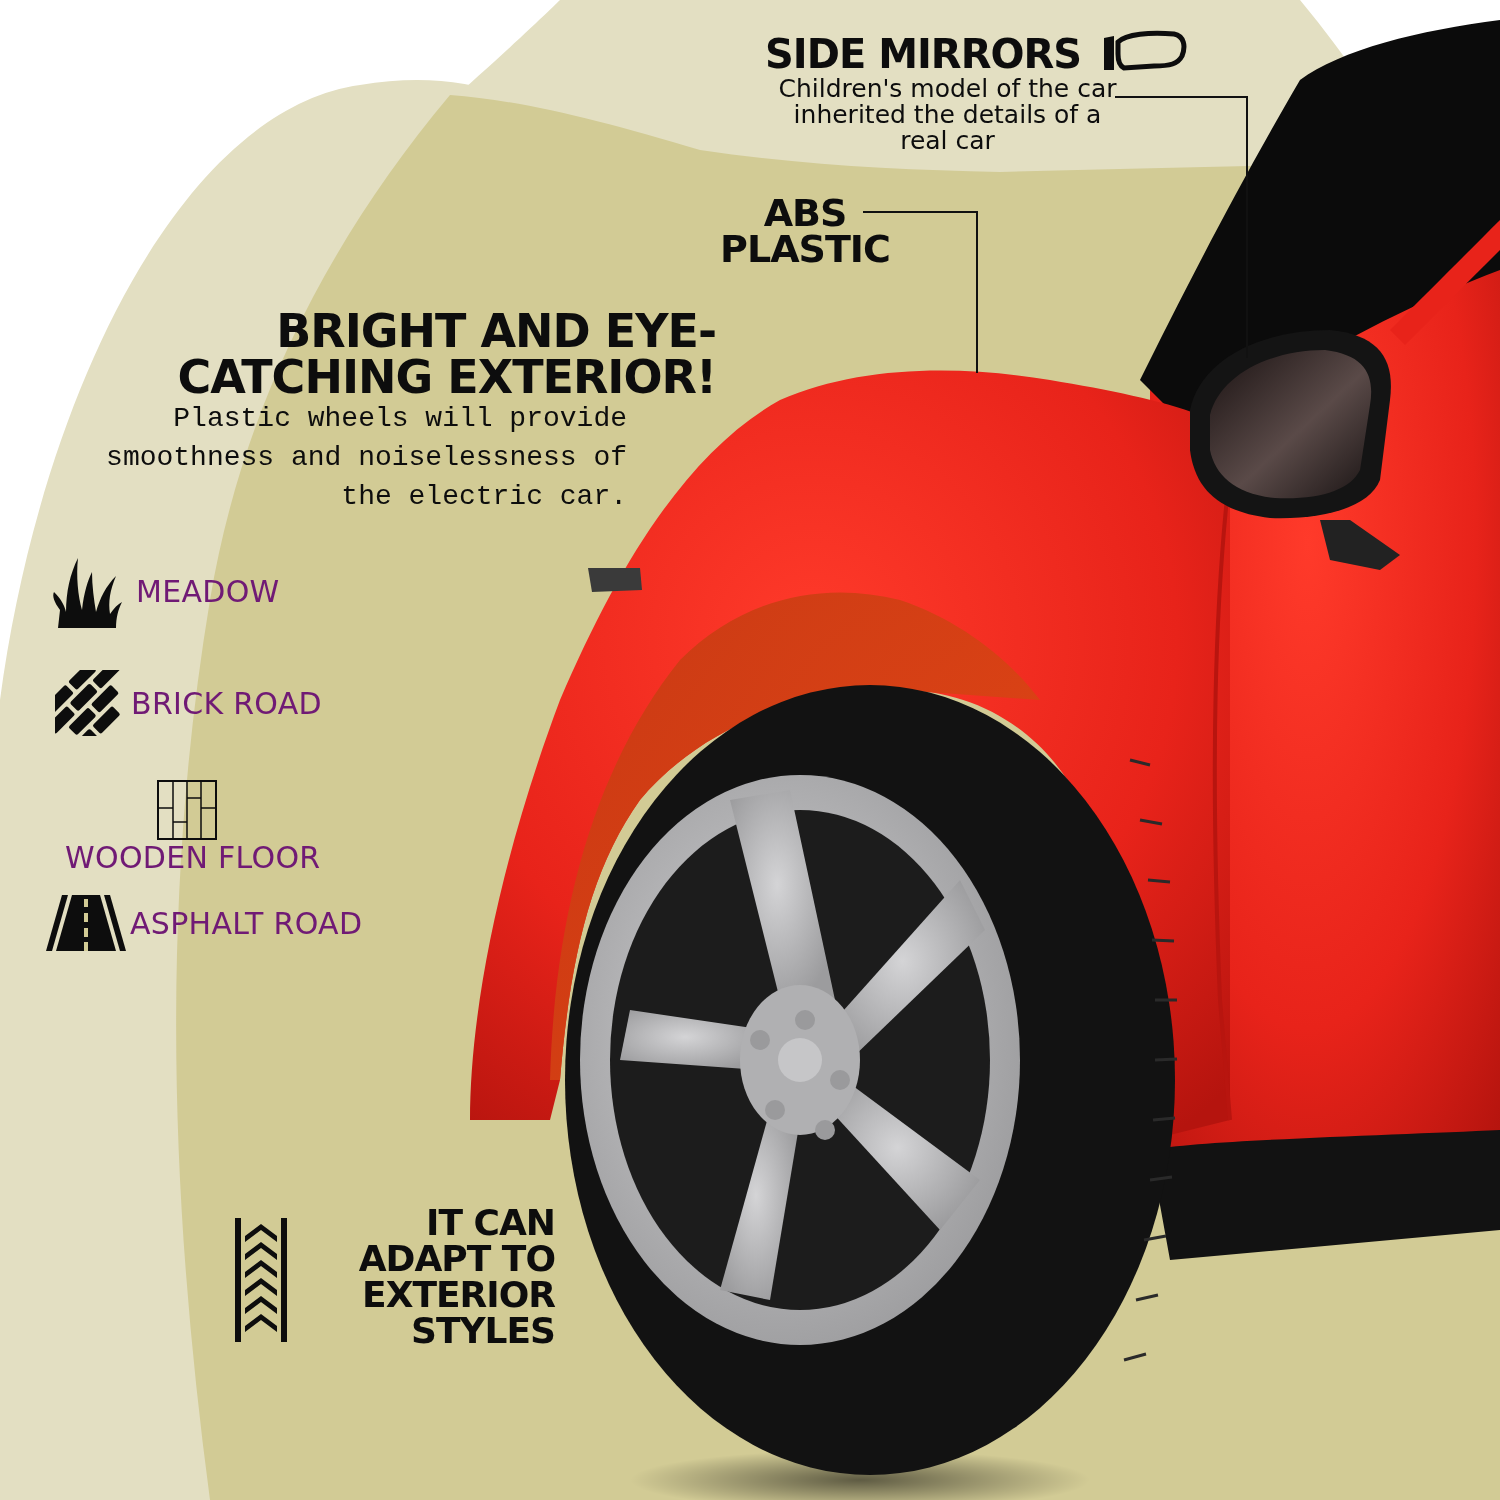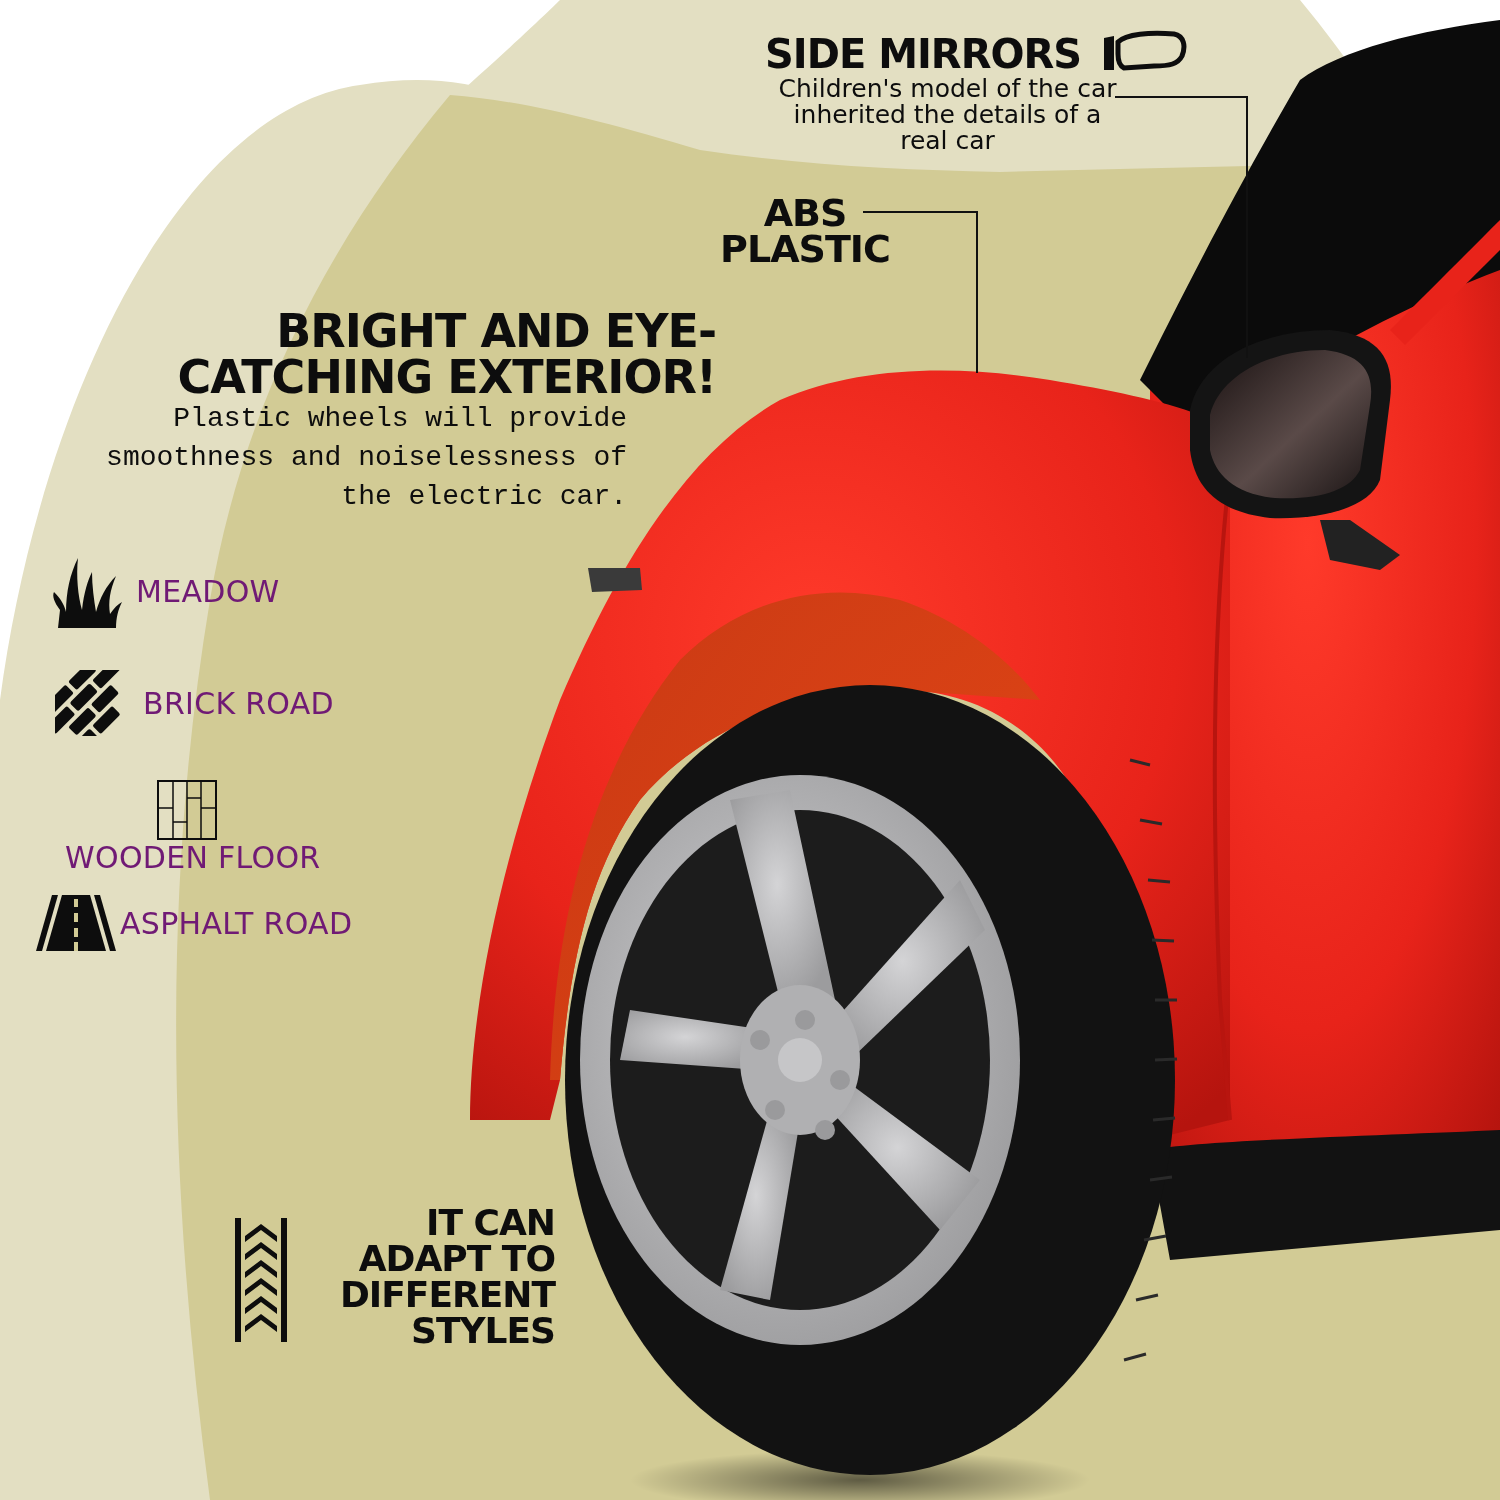--- a/index.html
+++ b/index.html
@@ -153,40 +153,40 @@
           <rect x="34" y="4" width="28" height="12" rx="2"></rect>
         <rect x="-12" y="20" width="28" height="12" rx="2"></rect>
           <rect x="20" y="20" width="28" height="12" rx="2"></rect>
           <rect x="52" y="20" width="28" height="12" rx="2"></rect>
         <rect x="2" y="36" width="28" height="12" rx="2"></rect>
           <rect x="34" y="36" width="28" height="12" rx="2"></rect>
         <rect x="-12" y="52" width="28" height="12" rx="2"></rect>
           <rect x="20" y="52" width="28" height="12" rx="2"></rect>
       </g>
     </svg>
-    <span class="lbl" style="margin-left:22px;text-align:center;">BRICK ROAD</span>
+    <span class="lbl" style="margin-left:10px;text-align:center;">BRICK ROAD</span>
   </div>
 
   <div class="surf" style="left:53px; top:780px;flex-direction:column;">
     <svg width="60" height="60" viewBox="0 0 60 60">
       <rect x="1" y="1" width="58" height="58" fill="none" stroke="#0d0d0d" stroke-width="2"></rect>
       <g stroke="#0d0d0d" stroke-width="1.5">
         <line x1="16" y1="1" x2="16" y2="59"></line>
           <line x1="30" y1="1" x2="30" y2="59"></line>
           <line x1="44" y1="1" x2="44" y2="59"></line>
         <line x1="1" y1="28" x2="16" y2="28"></line>
           <line x1="16" y1="42" x2="30" y2="42"></line>
           <line x1="30" y1="18" x2="44" y2="18"></line>
           <line x1="44" y1="28" x2="59" y2="28"></line>
       </g>
     </svg>
     <span class="lbl" style="margin-left:12px;">WOODEN FLOOR</span>
   </div>
 
-  <div class="surf" style="left:36px; top:895px;">
+  <div class="surf" style="left:46px; top:895px;">
     <svg width="80" height="56" viewBox="0 0 80 56">
       <path d="M0,56 L16,0 L22,0 L6,56 Z" fill="#0d0d0d"></path>
       <path d="M10,56 L26,0 L54,0 L70,56 Z" fill="#0d0d0d"></path>
       <path d="M58,0 L64,0 L80,56 L74,56 Z" fill="#0d0d0d"></path>
       <g fill="#d2cb95">
           <rect x="38" y="4" width="4" height="8"></rect>
           <rect x="38" y="18" width="4" height="9"></rect>
           <rect x="38" y="33" width="4" height="9"></rect>
           <rect x="38" y="47" width="4" height="9"></rect>
         </g>
@@ -202,16 +202,16 @@
       <path d="M10,36 L26,24 L42,36 L42,42 L26,30 L10,42 Z"></path>
       <path d="M10,54 L26,42 L42,54 L42,60 L26,48 L10,60 Z"></path>
       <path d="M10,72 L26,60 L42,72 L42,78 L26,66 L10,78 Z"></path>
       <path d="M10,90 L26,78 L42,90 L42,96 L26,84 L10,96 Z"></path>
       <path d="M10,108 L26,96 L42,108 L42,114 L26,102 L10,114 Z"></path>
     </g>
   </svg>
   <div class="txt h-bold adapt">
     <div>IT CAN</div>
     <div>ADAPT TO</div>
-    <div>DIFFERENT</div>
+    <div>EXTERIOR</div>
     <div>STYLES</div>
   </div>
 </div>
 
 </body></html>

